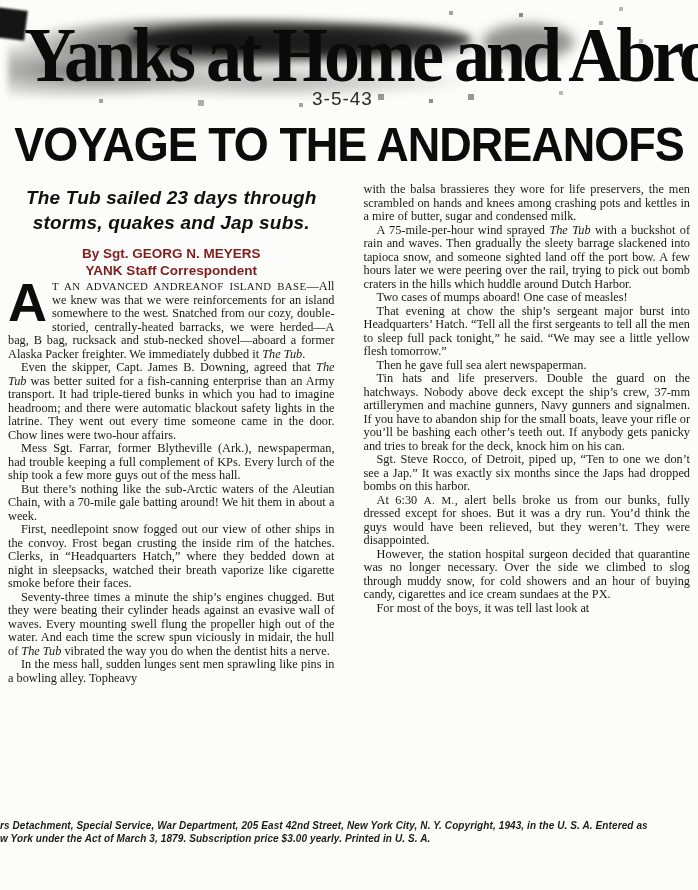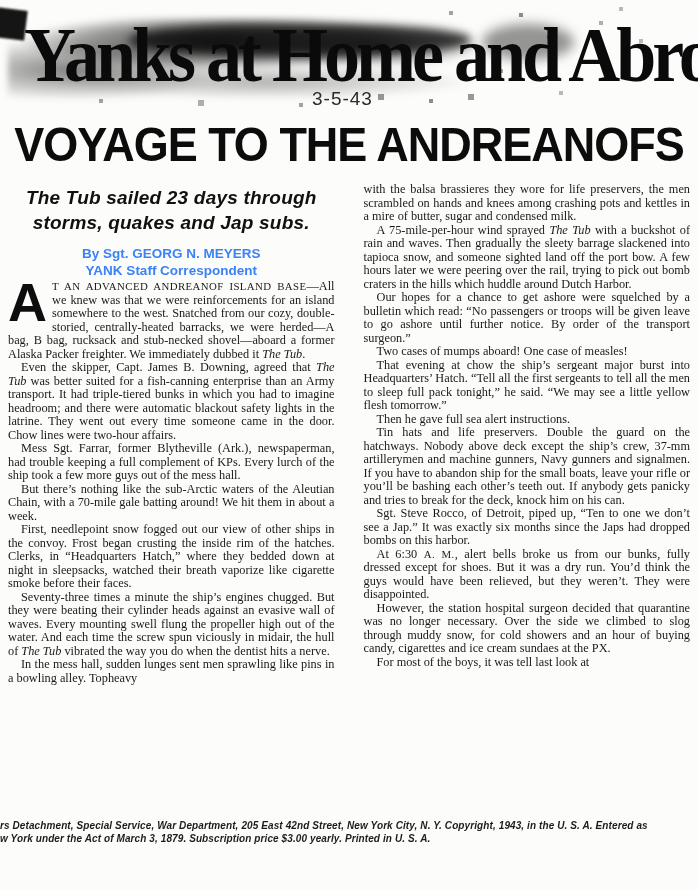--- a/index.html
+++ b/index.html
@@ -66,21 +66,21 @@
   
   .columns { display:flex; gap:29px; padding:0 8px; margin-top:15px; }
   .col { width:50%; }
   .deck {
     text-align:center; font-family:"Liberation Sans", sans-serif;
     font-weight:bold; font-style:italic; font-size:19px; line-height:25px;
     color:#101010; margin:2px 4px 10px 4px; letter-spacing:0.2px;
   }
   .byline, .byline2 {
     text-align:center; font-family:"Liberation Sans", sans-serif;
-    font-weight:bold; font-size:13.5px; line-height:17px; color:#3b82f6;
+    font-weight:bold; font-size:13.5px; line-height:17px; color:#7f1d1d;
   }
   .byline2 { margin-bottom:1px; }
   .body-para {
     font-size:12.3px; line-height:13.5px; text-align:justify;
     text-indent:13px; color:#191919;
   }
   .body-para.no-indent { text-indent:0; }
   .dropcap {
     float:left; font-family:"Liberation Sans", sans-serif; font-weight:bold;
     font-size:54px; line-height:40px; padding:2px 5px 0 0; color:#0d0d0d;
@@ -123,24 +123,23 @@
           <p class="body-para">But there’s nothing like the sub-Arctic waters of the Aleutian Chain, with a 70-mile gale batting around! We hit them in about a week.</p>
           <p class="body-para">First, needlepoint snow fogged out our view of other ships in the convoy. Frost began crusting the inside rim of the hatches. Clerks, in “Headquarters Hatch,” where they bedded down at night in sleepsacks, watched their breath vaporize like cigarette smoke before their faces.</p>
           <p class="body-para">Seventy-three times a minute the ship’s engines chugged. But they were beating their cylinder heads against an evasive wall of waves. Every mounting swell flung the propeller high out of the water. And each time the screw spun viciously in midair, the hull of <span class="ital">The Tub</span> vibrated the way you do when the dentist hits a nerve.</p>
           <p class="body-para">In the mess hall, sudden lunges sent men sprawling like pins in a bowling alley. Topheavy</p>
         </div>
     </div>
     <div class="col">
       <div>
           <p class="body-para no-indent">with the balsa brassieres they wore for life preservers, the men scrambled on hands and knees among crashing pots and kettles in a mire of butter, sugar and condensed milk.</p>
           <p class="body-para">A 75-mile-per-hour wind sprayed <span class="ital">The Tub</span> with a buckshot of rain and waves. Then gradually the sleety barrage slackened into tapioca snow, and someone sighted land off the port bow. A few hours later we were peering over the rail, trying to pick out bomb craters in the hills which huddle around Dutch Harbor.</p>
-          <p class="body-para">Our hopes for a chance to get ashore were squelched by a bulletin which read: “No passengers or troops will be given leave to go ashore until further notice. By order of the transport surgeon.”</p>
           <p class="body-para">Two cases of mumps aboard! One case of measles!</p>
           <p class="body-para">That evening at chow the ship’s sergeant major burst into Headquarters’ Hatch. “Tell all the first sergeants to tell all the men to sleep full pack tonight,” he said. “We may see a little yellow flesh tomorrow.”</p>
-          <p class="body-para">Then he gave full sea alert instructions.</p>
+          <p class="body-para">Then he gave full sea alert newspaperman.</p>
           <p class="body-para">Tin hats and life preservers. Double the guard on the hatchways. Nobody above deck except the ship’s crew, 37-mm artillerymen and machine gunners, Navy gunners and signalmen. If you have to abandon ship for the small boats, leave your rifle or you’ll be bashing each other’s teeth out. If anybody gets panicky and tries to break for the deck, knock him on his can.</p>
           <p class="body-para">Sgt. Steve Rocco, of Detroit, piped up, “Ten to one we don’t see a Jap.” It was exactly six months since the Japs had dropped bombs on this harbor.</p>
           <p class="body-para">At 6:30 <span class="smallcaps">A. M.</span>, alert bells broke us from our bunks, fully dressed except for shoes. But it was a dry run. You’d think the guys would have been relieved, but they weren’t. They were disappointed.</p>
           <p class="body-para">However, the station hospital surgeon decided that quarantine was no longer necessary. Over the side we climbed to slog through muddy snow, for cold showers and an hour of buying candy, cigarettes and ice cream sundaes at the PX.</p>
           <p class="body-para">For most of the boys, it was tell last look at</p>
         </div>
     </div>
   </div>
 
   <div class="footer">

